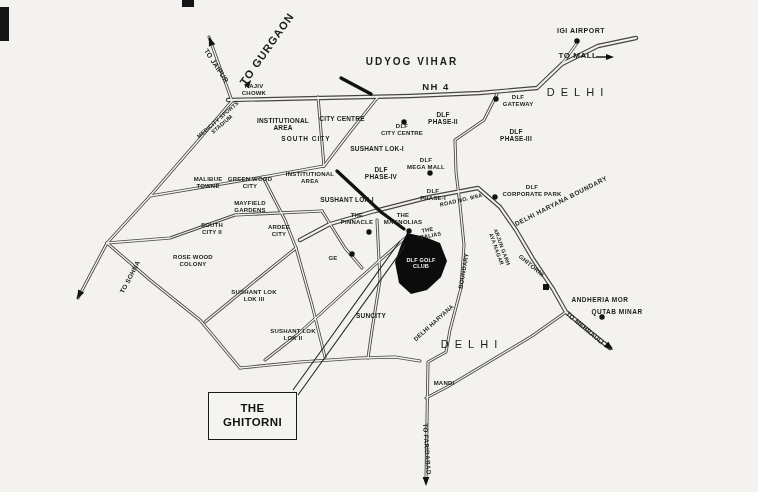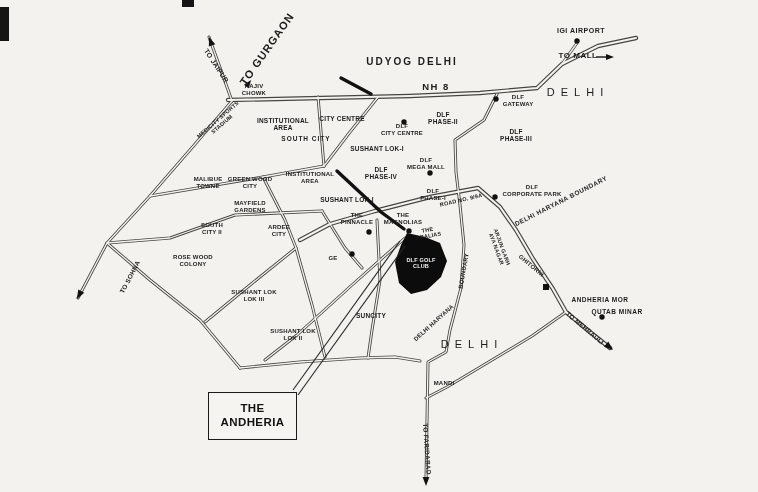--- a/index.html
+++ b/index.html
@@ -122,22 +122,22 @@
     <polygon class="arrow" points="0,0 -8,3 -8,-3" transform="translate(614,57)"></polygon>
     <polygon class="arrow" points="0,0 -9,3.4 -9,-3.4" transform="translate(613,350) rotate(40)"></polygon>
     <polygon class="arrow" points="0,0 -9,3.4 -9,-3.4" transform="translate(426,486) rotate(90)"></polygon>
   </svg>
 
   <div class="smudge" style="left:0;top:7px;width:9px;height:34px;"></div>
   <div class="smudge" style="left:182px;top:0;width:12px;height:7px;"></div>
 
   <div class="lbl" style="left:216px;top:66px;font-size:7px;transform:translate(-50%,-50%) rotate(57deg);">TO JAIPUR</div>
   <div class="lbl big" style="left:267px;top:49px;font-size:11px;letter-spacing:1px;transform:translate(-50%,-50%) rotate(-55deg);">TO GURGAON</div>
-  <div class="lbl" style="left:412px;top:62px;font-size:10px;letter-spacing:2px;transform:translate(-50%,-50%);">UDYOG DELHI</div>
-  <div class="lbl" style="left:436px;top:87px;font-size:9.5px;letter-spacing:1.5px;transform:translate(-50%,-50%);">NH 8</div>
+  <div class="lbl" style="left:412px;top:62px;font-size:10px;letter-spacing:2px;transform:translate(-50%,-50%);">UDYOG VIHAR</div>
+  <div class="lbl" style="left:436px;top:87px;font-size:9.5px;letter-spacing:1.5px;transform:translate(-50%,-50%);">NH 4</div>
   <div class="lbl" style="left:581px;top:31px;font-size:7px;letter-spacing:.5px;transform:translate(-50%,-50%);">IGI AIRPORT</div>
   <div class="lbl" style="left:578px;top:56px;font-size:8px;letter-spacing:.5px;transform:translate(-50%,-50%);">TO MALL</div>
   <div class="lbl" style="left:578px;top:92px;font-size:11px;letter-spacing:6px;font-weight:400;transform:translate(-50%,-50%);">DELHI</div>
   <div class="lbl" style="left:254px;top:90px;font-size:6px;transform:translate(-50%,-50%);">RAJIV
 CHOWK</div>
   <div class="lbl" style="left:220px;top:122px;font-size:5.5px;transform:translate(-50%,-50%) rotate(-41deg);">MEDICITY SPORTS
 STADIUM</div>
   <div class="lbl" style="left:283px;top:124px;font-size:6.5px;transform:translate(-50%,-50%);">INSTITUTIONAL
 AREA</div>
   <div class="lbl" style="left:342px;top:119px;font-size:6.5px;transform:translate(-50%,-50%);">CITY CENTRE</div>
@@ -197,15 +197,15 @@
   <div class="lbl" style="left:444px;top:383px;font-size:6px;transform:translate(-50%,-50%);">MANDI</div>
   <div class="lbl" style="left:427px;top:449px;font-size:6.5px;transform:translate(-50%,-50%) rotate(86deg);">TO FARIDABAD</div>
   <div class="lbl" style="left:499px;top:248px;font-size:5.5px;transform:translate(-50%,-50%) rotate(70deg);">ARJUN GARH
 AYA NAGAR</div>
   <div class="lbl" style="left:531px;top:266px;font-size:6px;transform:translate(-50%,-50%) rotate(40deg);">GHITORNI</div>
   <div class="lbl" style="left:600px;top:300px;font-size:6.5px;letter-spacing:.5px;transform:translate(-50%,-50%);">ANDHERIA MOR</div>
   <div class="lbl" style="left:617px;top:312px;font-size:6.5px;letter-spacing:.5px;transform:translate(-50%,-50%);">QUTAB MINAR</div>
   <div class="lbl" style="left:585px;top:328px;font-size:6.5px;transform:translate(-50%,-50%) rotate(40deg);">TO MEHRAULI</div>
 
   <div class="callout-box">THE
-ANDHERIA</div>
+GHITORNI</div>
 
 </div>
 
 </body></html>

